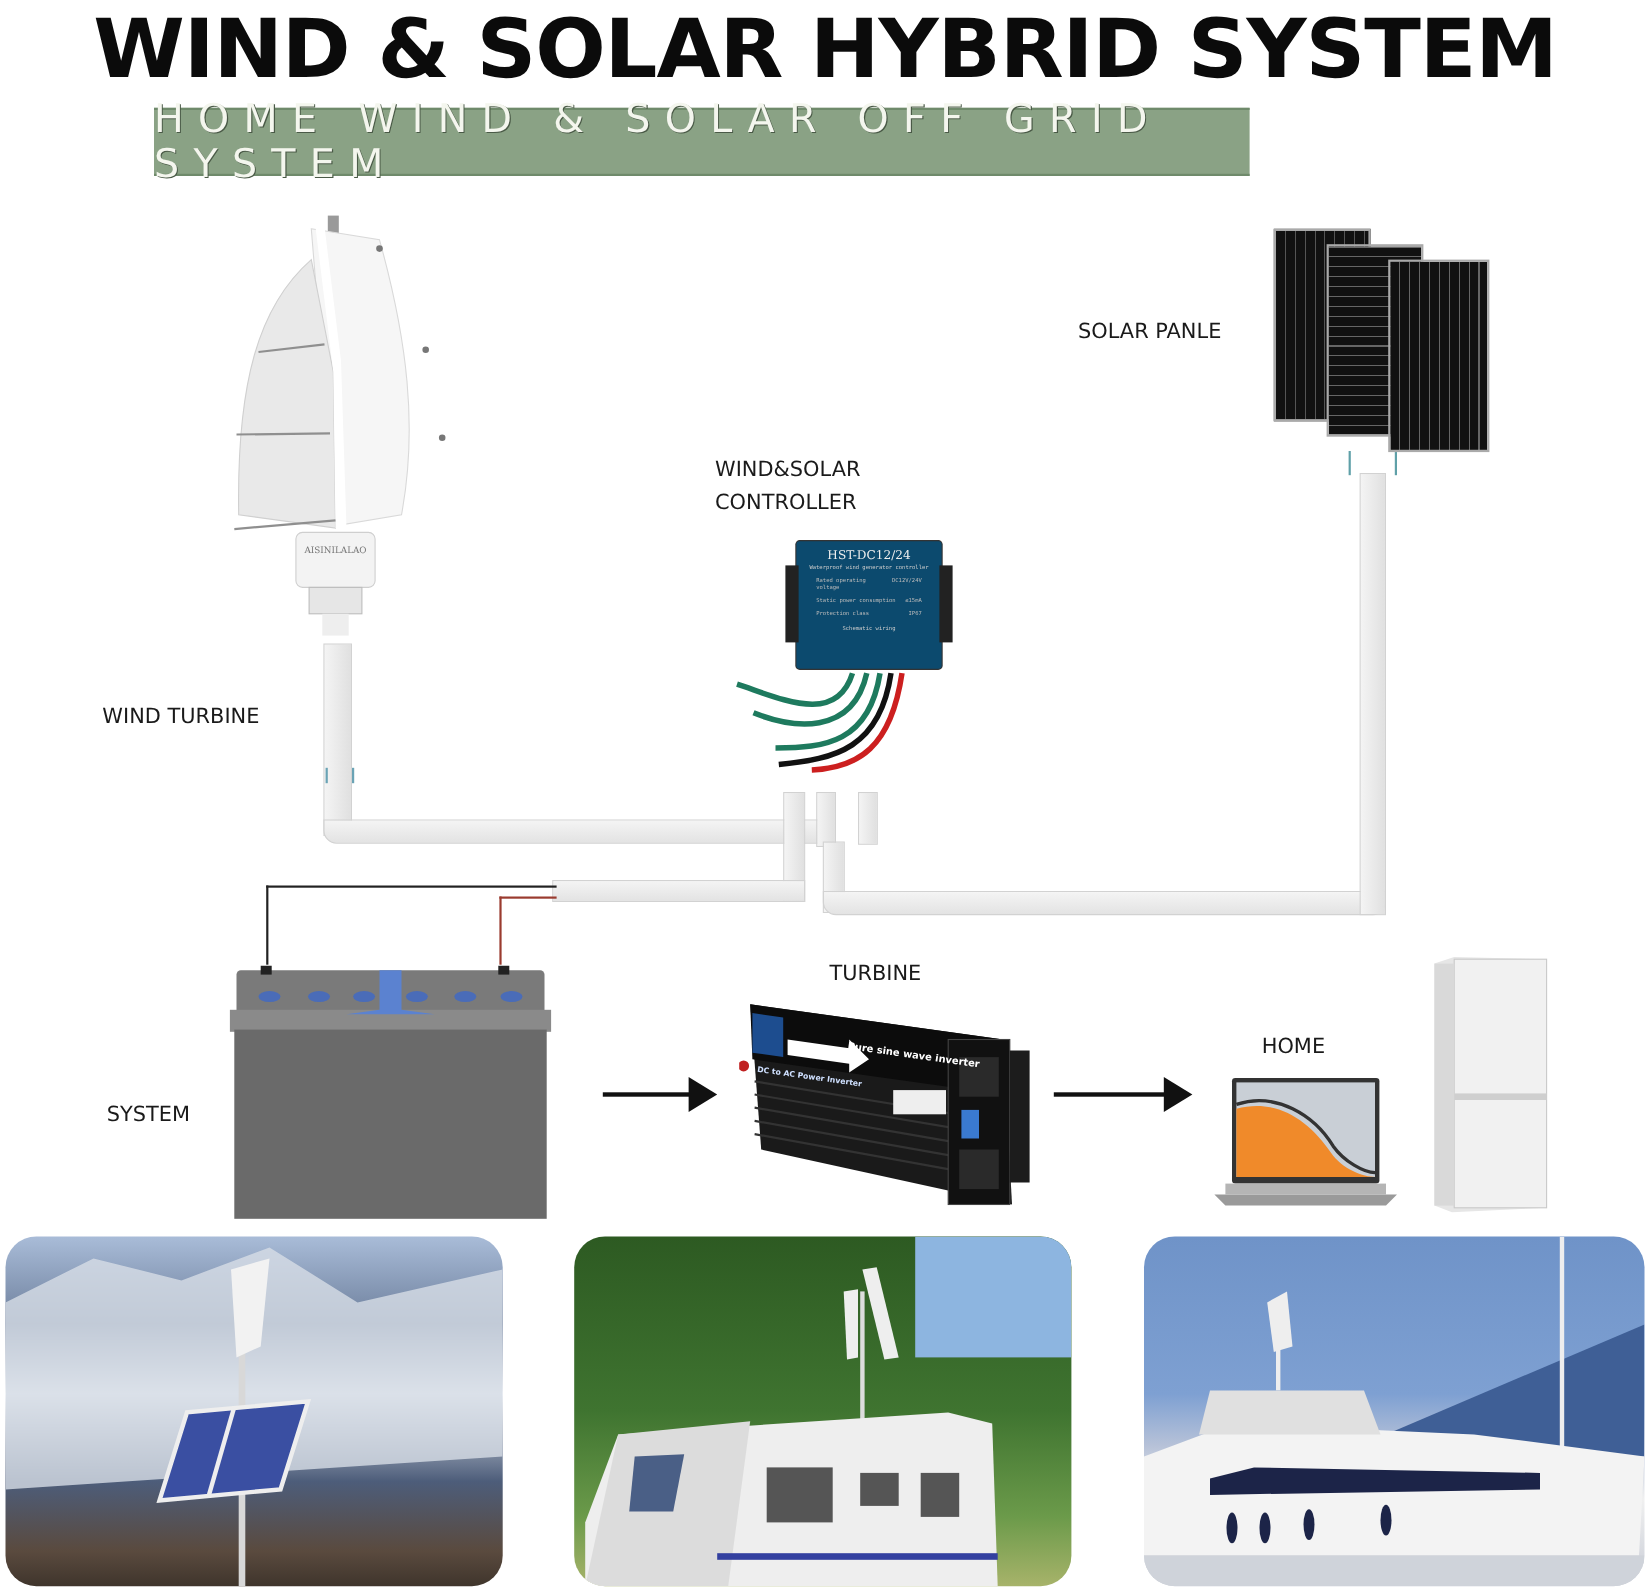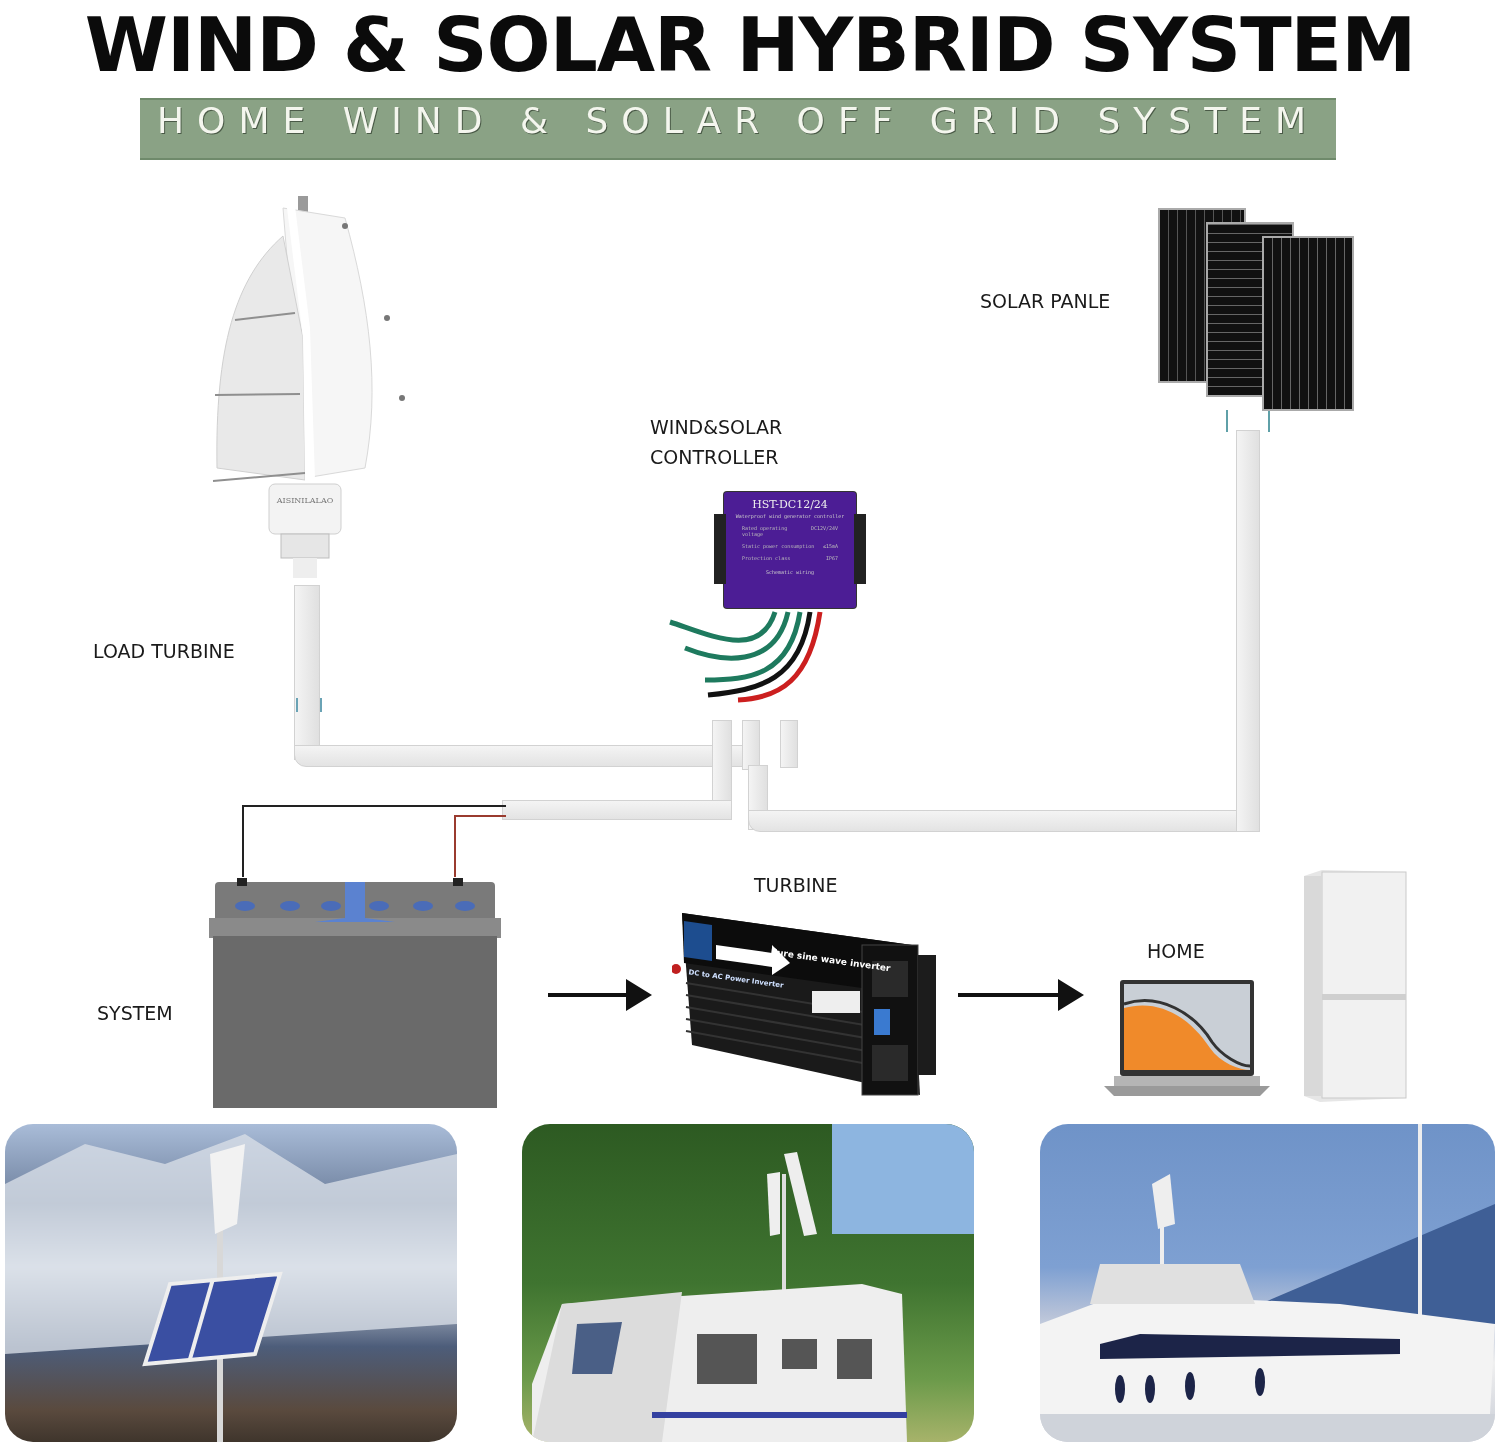--- a/index.html
+++ b/index.html
@@ -1,28 +1,28 @@
 <!DOCTYPE html>
 <html><head>
 <meta charset="utf-8">
 <style>
   html, body { margin:0; padding:0; background:#ffffff; }
   body { width:1500px; height:1450px; position:relative; overflow:hidden; font-family:"DejaVu Sans", sans-serif; color:#111; }
   .abs { position:absolute; }
   .title { left:0; top:0; width:1500px; text-align:center; top:2px; font-family:"DejaVu Sans", sans-serif; font-weight:bold; font-size:74px; letter-spacing:-1px; color:#0b0b0b; transform:scaleX(1.02); }
-  .banner { left:140px; top:98px; width:1196px; height:62px; background:#8aa285; border-top:2px solid #6f8a6b; border-bottom:2px solid #6f8a6b; box-sizing:border-box; display:flex; align-items:flex-start; justify-content:center; }
+  .banner { left:140px; top:98px; width:996px; height:62px; background:#8aa285; border-top:2px solid #6f8a6b; border-bottom:2px solid #6f8a6b; box-sizing:border-box; display:flex; align-items:center; justify-content:center; }
   .banner span { color:#f4f6ee; font-family:"DejaVu Sans", sans-serif; font-size:36px; letter-spacing:13px; text-shadow:1px 1px 0 #4a5a47; }
   .label { font-family:"DejaVu Sans", sans-serif; font-size:19px; color:#1a1a1a; white-space:nowrap; }
   .label.center { text-align:left; line-height:30px; }
   
   .pipe { position:absolute; background:linear-gradient(#f4f4f4,#e3e3e3); border:1px solid #d2d2d2; box-sizing:border-box; }
   .pipe.v { background:linear-gradient(90deg,#f4f4f4,#e0e0e0); }
   .wire { position:absolute; }
   
-  .ctrl { left:724px; top:492px; width:132px; height:116px; background:#4c1d95; border-radius:3px; box-shadow:0 0 0 1px #333; }
+  .ctrl { left:724px; top:492px; width:132px; height:116px; background:#0c4a6e; border-radius:3px; box-shadow:0 0 0 1px #333; }
   .ctrl .tab { position:absolute; width:12px; height:70px; background:#222; top:22px; }
   .ctrl .t1 { color:#eee; font-family:"DejaVu Serif", serif; font-size:11px; text-align:center; margin-top:6px; }
   .ctrl .t2 { color:#ccc; font-size:5px; text-align:center; margin-top:2px; font-family:"DejaVu Sans Mono", monospace; }
   .ctrl .row { color:#bbb; font-size:5px; margin:6px 0 0 18px; font-family:"DejaVu Sans Mono", monospace; display:flex; justify-content:space-between; width:96px; }
   
   .photo { position:absolute; top:1124px; height:318px; border-radius:28px; overflow:hidden; }
   .arrow { position:absolute; height:4px; background:#111; }
   .arrow::after { content:""; position:absolute; right:-4px; top:-14px; border-left:26px solid #111; border-top:16px solid transparent; border-bottom:16px solid transparent; }
 </style>
 </head>
@@ -44,21 +44,21 @@
     <line x1="18" y1="293" x2="110" y2="285" stroke="#8f8f8f" stroke-width="2"></line>
     <circle cx="150" cy="38" r="3" fill="#777"></circle>
     <circle cx="192" cy="130" r="3" fill="#777"></circle>
     <circle cx="207" cy="210" r="3" fill="#777"></circle>
     <rect x="74" y="296" width="72" height="50" rx="6" fill="#f3f3f3" stroke="#cfcfcf"></rect>
     <rect x="86" y="346" width="48" height="24" fill="#e6e6e6" stroke="#bdbdbd"></rect>
     <rect x="98" y="370" width="24" height="20" fill="#eeeeee"></rect>
   </svg>
   <div class="abs" style="left:78px; top:308px; width:64px; text-align:center; font-family:'DejaVu Serif', serif; font-size:8px; color:#777;">AISINILALAO</div>
 </div>
-<div class="abs label" style="left:93px; top:640px;">LOAD TURBINE</div>
+<div class="abs label" style="left:93px; top:640px;">WIND TURBINE</div>
 
 <div class="pipe v" style="left:294px; top:585px; width:26px; height:175px;"></div>
 <div class="pipe" style="left:294px; top:745px; width:456px; height:22px; border-radius:0 0 0 12px;"></div>
 <div class="pipe v" style="left:712px; top:720px; width:20px; height:100px;"></div>
 <div class="pipe v" style="left:742px; top:720px; width:18px; height:50px;"></div>
 <div class="pipe v" style="left:780px; top:720px; width:18px; height:48px;"></div>
 <div class="pipe" style="left:502px; top:800px; width:230px; height:20px;"></div>
 <div class="pipe v" style="left:748px; top:765px; width:20px; height:65px;"></div>
 <div class="pipe" style="left:748px; top:810px; width:512px; height:22px; border-radius:0 0 12px 12px;"></div>
 <div class="pipe v" style="left:1236px; top:430px; width:24px; height:402px;"></div>

